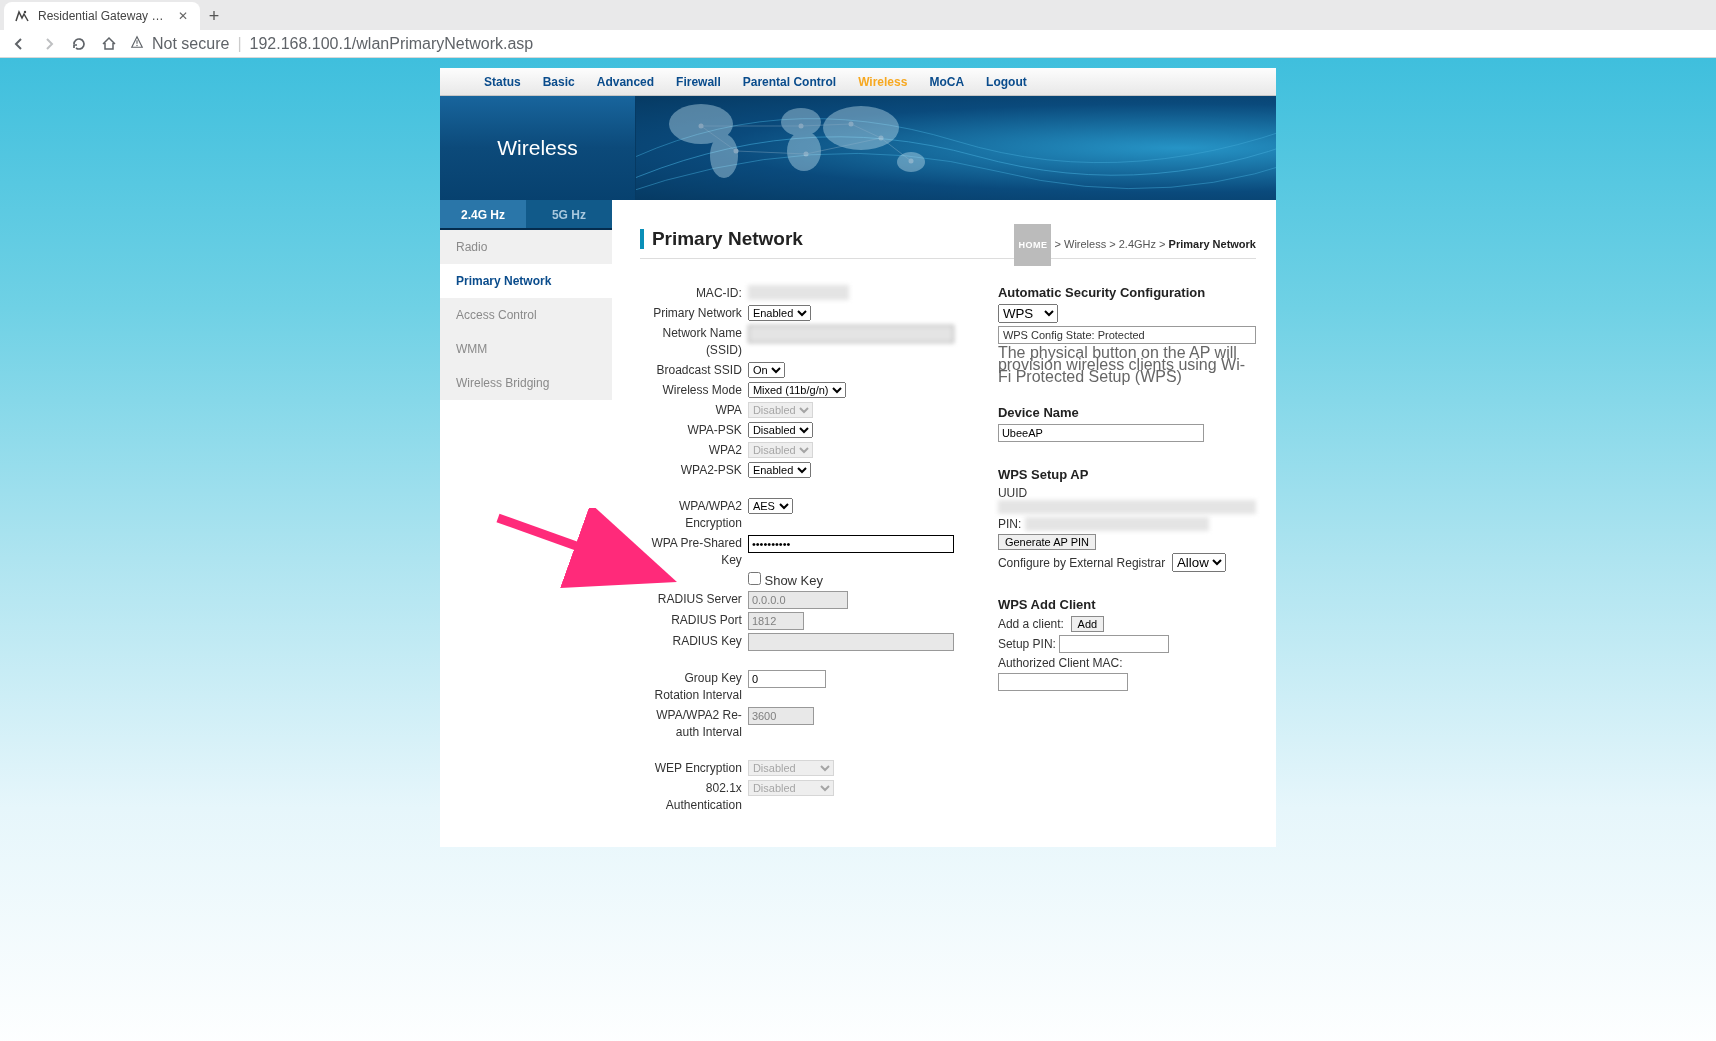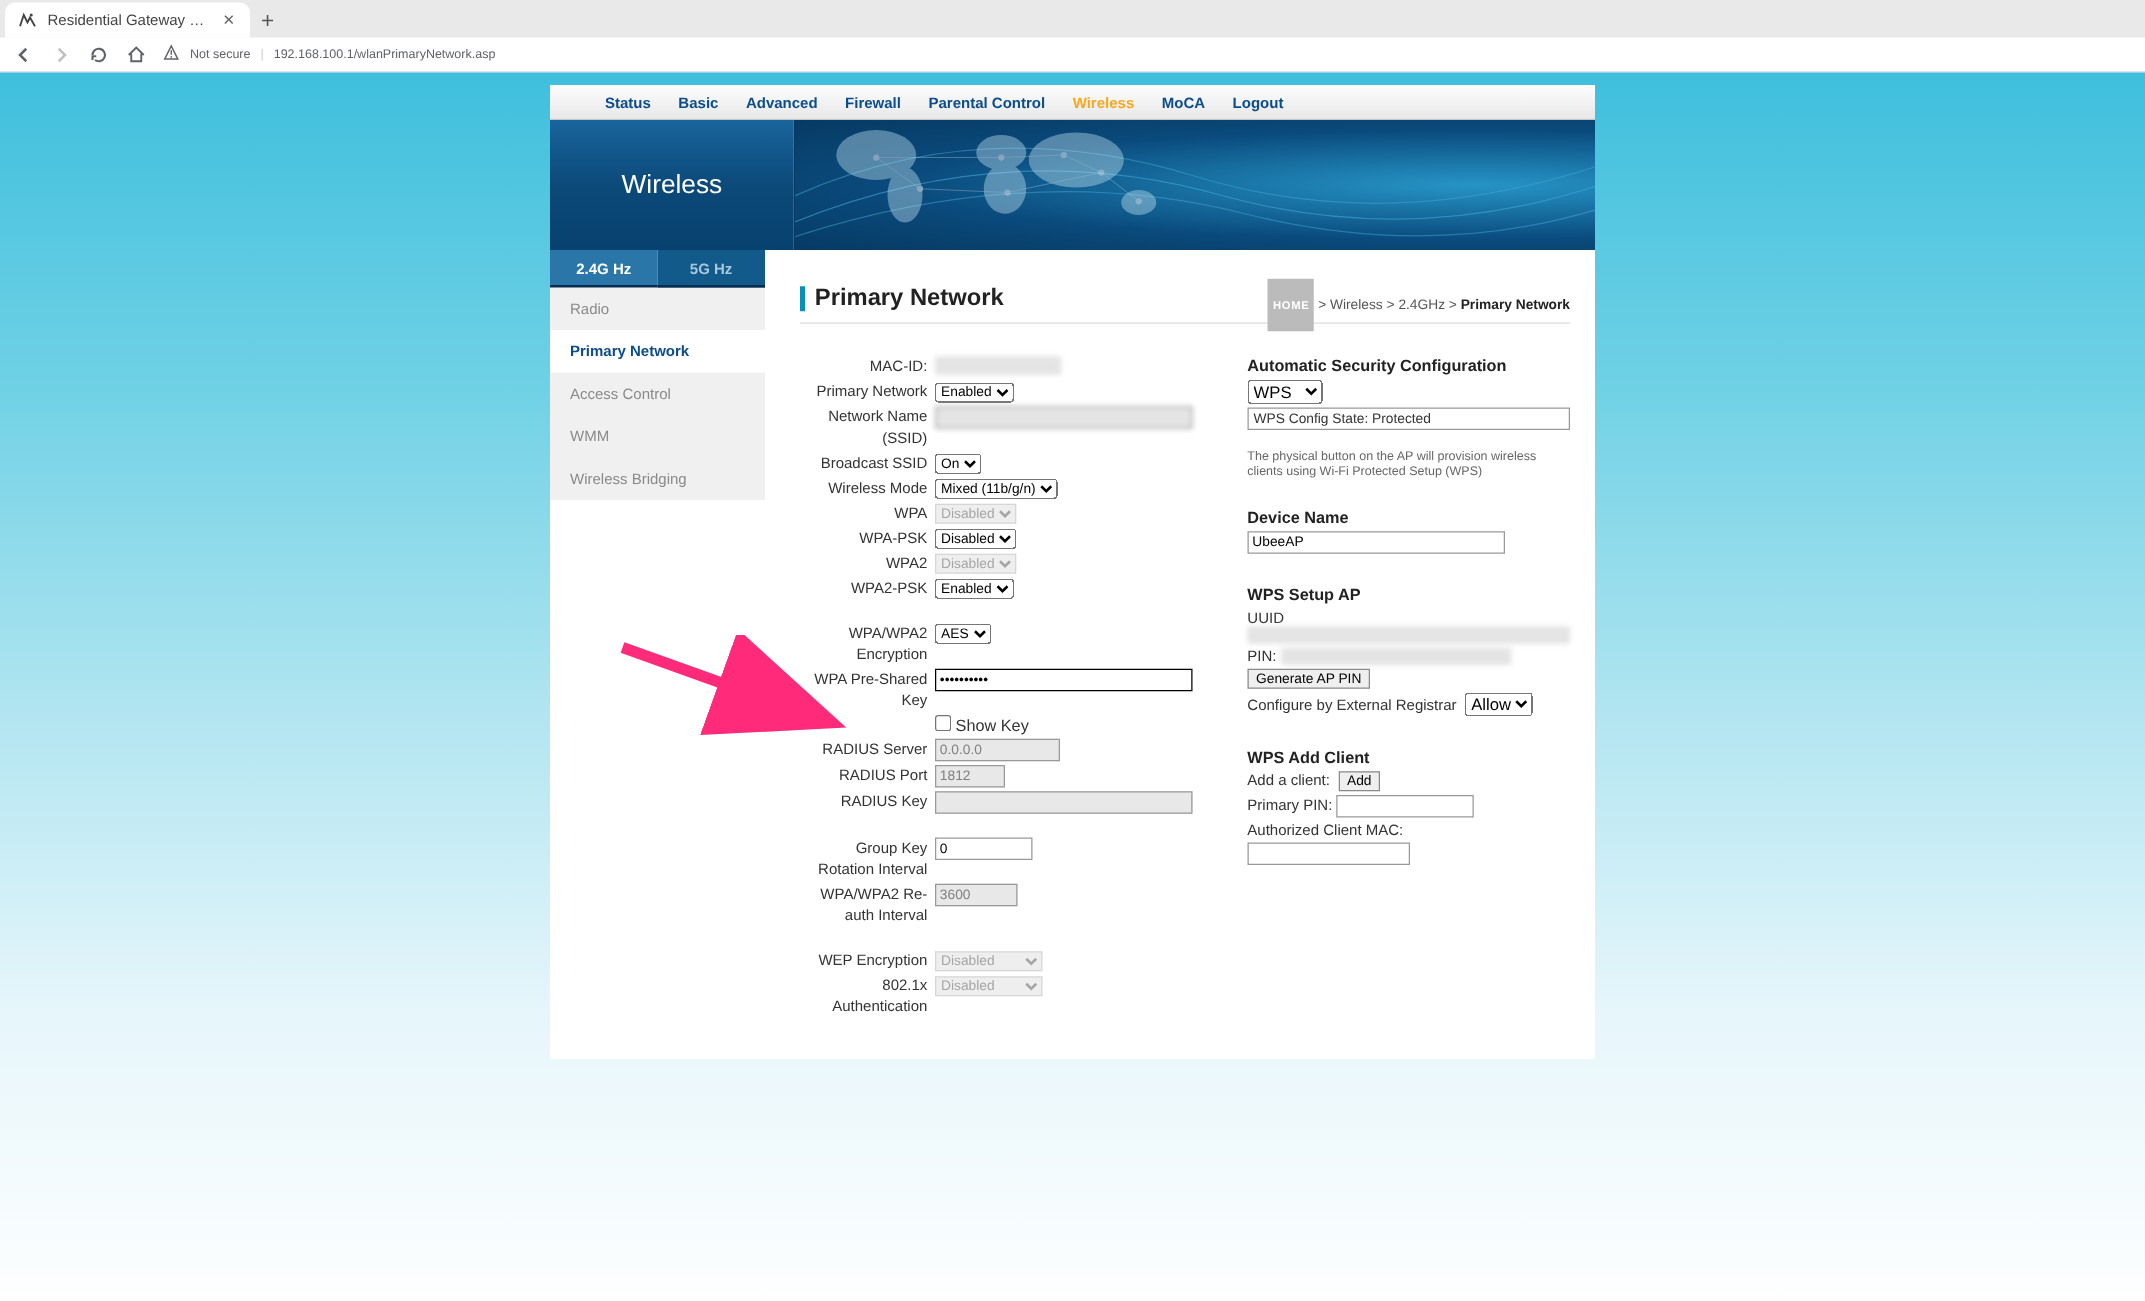--- a/index.html
+++ b/index.html
@@ -8,21 +8,21 @@
   
   .chrome { background: #e9e9ea; height: 58px; }
   .tab-row { height: 30px; display: flex; align-items: flex-end; padding-left: 4px; }
   .tab { background: #fff; border-radius: 8px 8px 0 0; height: 28px; display: flex; align-items: center; padding: 0 10px; width: 196px; gap: 8px; font-size: 12px; color: #444; }
   .tab-favicon { width: 16px; height: 16px; display: flex; align-items: center; justify-content: center; }
   .tab-title { flex: 1; white-space: nowrap; overflow: hidden; text-overflow: ellipsis; }
   .tab-close { width: 14px; text-align: center; color: #666; }
   .newtab { width: 28px; height: 28px; display: flex; align-items: center; justify-content: center; color: #555; font-size: 18px; }
   .url-row { background: #fff; height: 28px; display: flex; align-items: center; padding: 0 10px; gap: 12px; border-bottom: 1px solid #d8d8d8; }
   .nav-icon { width: 18px; height: 18px; color: #5f6368; display: flex; align-items: center; justify-content: center; }
-  .url-sec { display: flex; align-items: center; gap: 8px; color: #5f6368; font-size: 10px; }
+  .url-sec { display: flex; align-items: center; gap: 8px; color: #5f6368; font-size: 16px; }
   .url-sep { color: #ccc; }
   .url-text { color: #5f6368; }
 
   
   .page-bg {
     background: linear-gradient(to bottom, #3fbfdd 0%, #6fd1e5 25%, #aee4f0 50%, #e6f6fb 75%, #ffffff 100%);
     min-height: 1000px;
     padding-top: 10px;
   }
   .container { width: 836px; margin: 0 auto; background: #fff; }
@@ -74,21 +74,21 @@
   .fval select, .fval input[type=text], .fval input[type=password] { font-size: 11px; font-family: Arial; }
   .fval input[type=text], .fval input[type=password] { border: 1px solid #999; padding: 1px 3px; height: 18px; }
   .fval input[disabled], .fval select[disabled] { background: #e8e8e8; color: #808080; }
   .redacted { background: #e4e4e4; color: #e4e4e4; filter: blur(2px); user-select: none; }
 
   .spacer { height: 16px; }
 
   .fc-right h3 { font-size: 13px; font-weight: bold; color: #222; margin-bottom: 4px; }
   .fc-right .rrow { margin-bottom: 3px; font-size: 12px; }
   .wps-state { border: 1px solid #999; padding: 2px 4px; font-size: 11px; width: 258px; }
-  .helptext { font-size: 10px; color: #666; line-height: 12px; margin-top: 16px; }
+  .helptext { font-size: 16px; color: #666; line-height: 12px; margin-top: 3px; }
   .fc-right input[type=text] { border: 1px solid #999; padding: 1px 3px; height: 18px; font-size: 11px; }
   .fc-right button, .fval button { background: #efefef; border: 1px solid #8a8a8a; font-size: 11px; padding: 1px 6px; }
 
   
   .annot-arrow { position: absolute; pointer-events: none; }
 </style>
 </head>
 <body>
 
 <div class="chrome">
@@ -317,21 +317,21 @@
             <h3>WPS Setup AP</h3>
             <div class="rrow"><span>UUID</span> <span class="redacted">XXXXXXXX&nbsp;&nbsp;&nbsp;XXXXXXXXXXXXXXXXXXXXXXX</span></div>
             <div class="rrow"><span>PIN:</span> <span class="redacted">XXXXXXXXXXXXXXXXXXXXXXX</span></div>
             <div class="rrow"><button>Generate AP PIN</button></div>
             <div class="rrow"><span>Configure by External Registrar</span>&nbsp;&nbsp;<select><option>Allow</option></select></div>
 
             <div class="spacer"></div>
               <div style="height:6px"></div>
             <h3>WPS Add Client</h3>
             <div class="rrow"><span>Add a client:</span>&nbsp;&nbsp;<button>Add</button></div>
-            <div class="rrow"><span>Primary PIN:</span> <input type="text" style="width: 110px;"></div>
+            <div class="rrow"><span>Setup PIN:</span> <input type="text" style="width: 110px;"></div>
             <div class="rrow"><span>Authorized Client MAC:</span></div>
             <div class="rrow"><input type="text" style="width: 130px;"></div>
           </div>
         </div>
       </div>
     </div>
 
     <svg class="annot-arrow" style="left:48px;top:440px" width="200" height="100">
       <defs>
           <marker id="ah" markerWidth="12" markerHeight="12" refX="10" refY="5" orient="auto">

